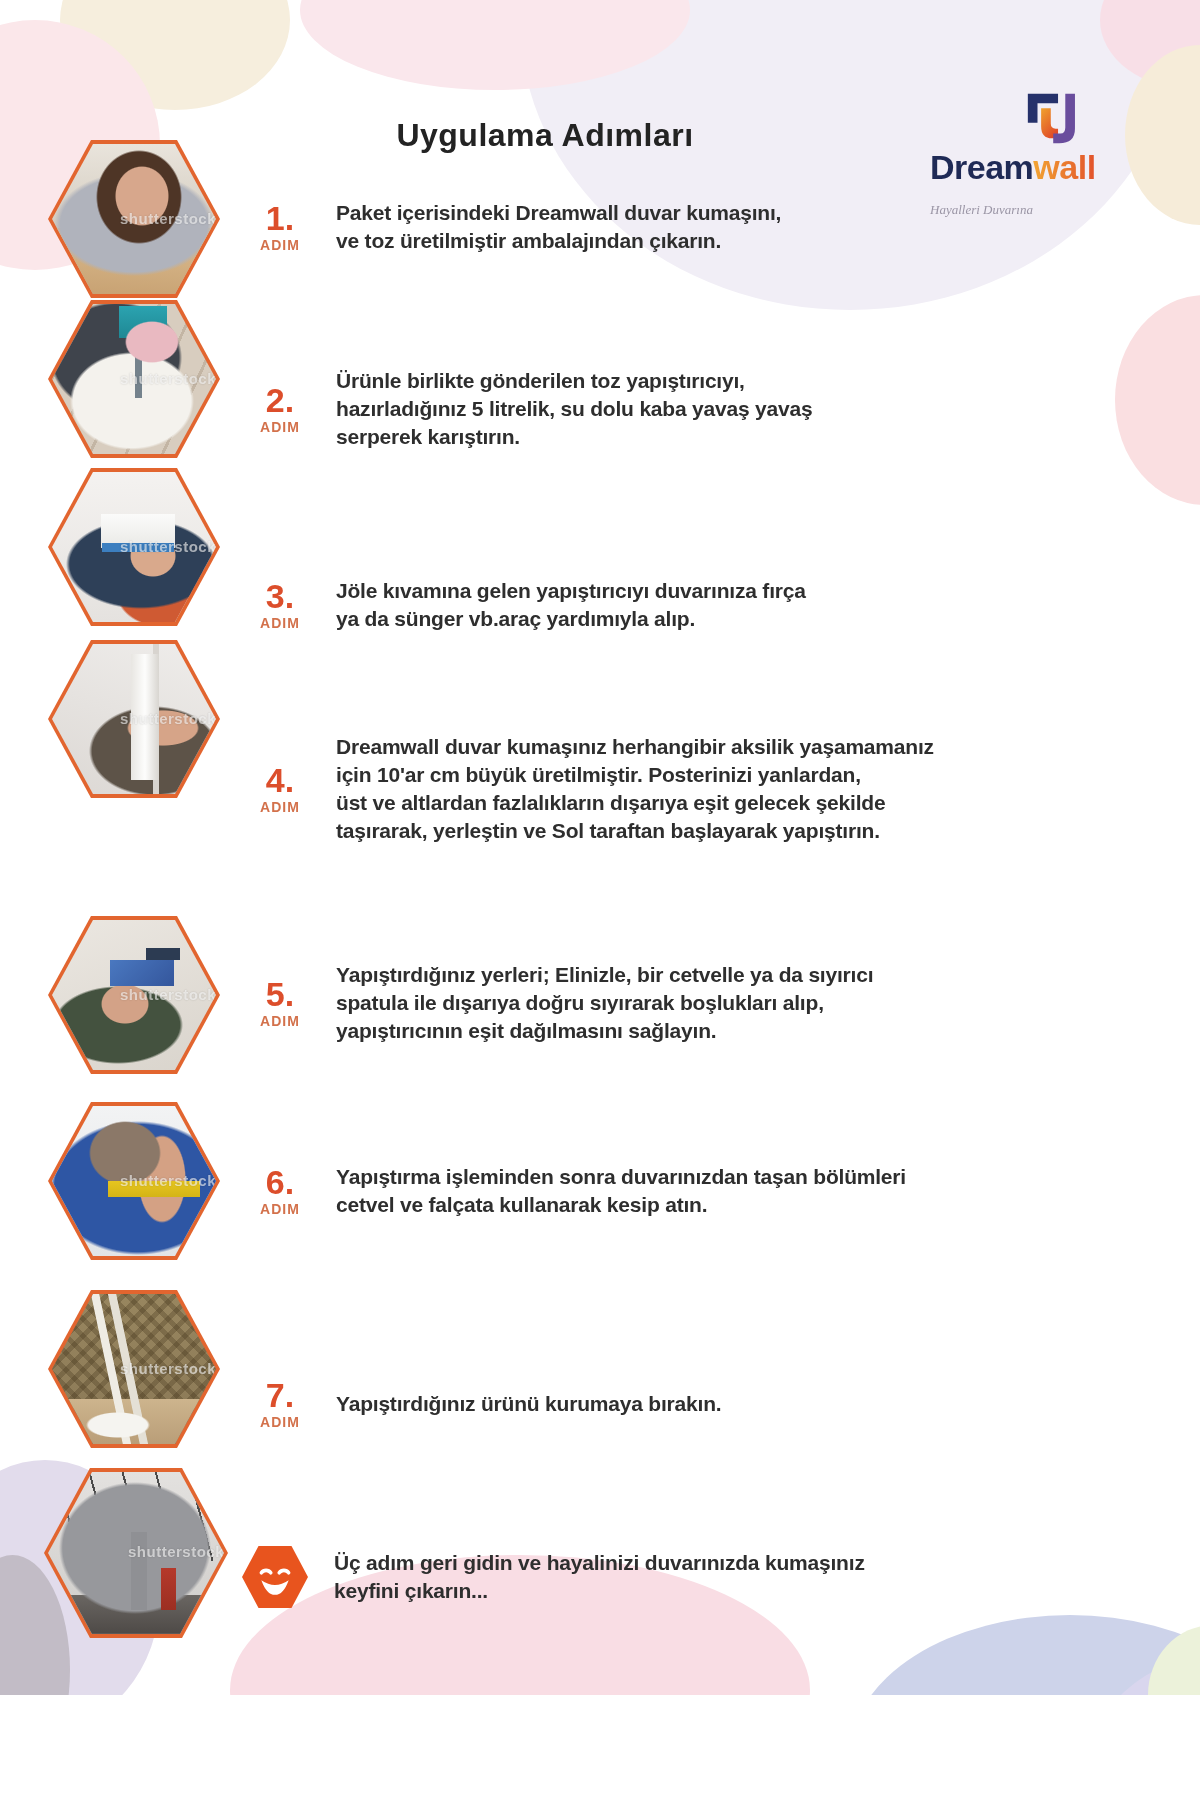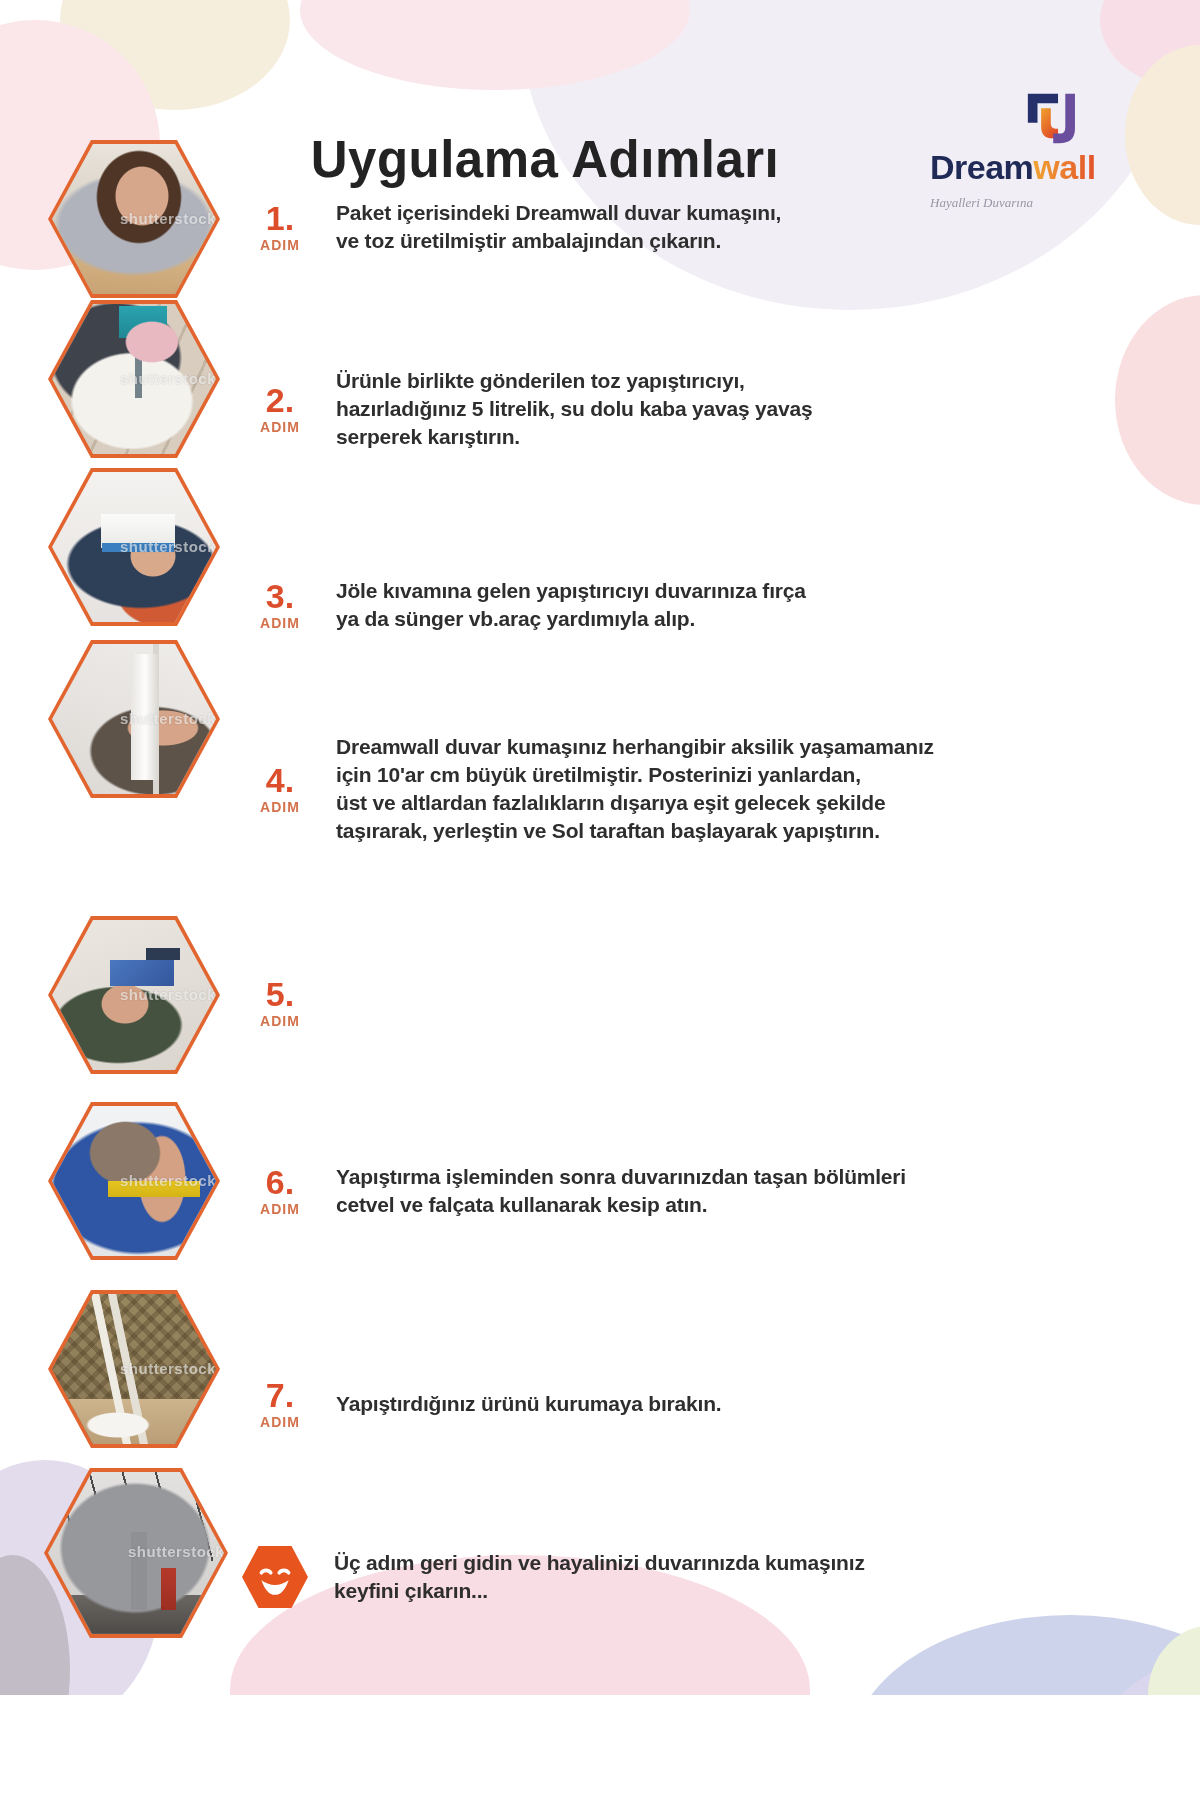--- a/index.html
+++ b/index.html
@@ -22,34 +22,34 @@
   .b10{left:230px;top:1555px;width:580px;height:270px;background:#f9dde4;}
   .b11{left:850px;top:1615px;width:440px;height:280px;background:#cdd3ea;}
   .b12{left:1085px;top:1655px;width:270px;height:250px;background:#d9d6ee;}
   .b13{left:1148px;top:1625px;width:130px;height:140px;background:#ecf2da;}
 
   .content{position:relative;z-index:1;}
 
   
   .title{
     position:absolute;left:0;top:96px;width:1090px;text-align:center;
-    font-size:51px;font-weight:800;letter-spacing:0.5px;color:#232323;
+    font-size:32px;font-weight:800;letter-spacing:0.5px;color:#232323;
   }
   .logo{position:absolute;top:90px;right:26px;width:244px;text-align:left;}
   .logo-mark{display:block;margin:0 auto 2px auto;}
   .logo-text{font-size:34px;font-weight:800;letter-spacing:-0.5px;line-height:1;}
   .logo-text .dream{color:#1f2a56;}
   .logo-text .wall{color:#e8742c;}
   @supports ((-webkit-background-clip:text)){
     .logo-text .wall{
       background:linear-gradient(90deg,#f2a433,#e2512b);
       -webkit-background-clip:text;background-clip:text;-webkit-text-fill-color:transparent;
     }
   }
-  .logo-tagline{font-family:"Liberation Serif", serif;font-style:italic;font-size:13px;color:#9a95a5;margin-top:11px;}
+  .logo-tagline{font-family:"Liberation Serif", serif;font-style:italic;font-size:13px;color:#9a95a5;margin-top:18px;}
 
   
   .row{position:absolute;left:48px;display:flex;align-items:center;}
   .hex{
     position:relative;width:172px;height:158px;flex:0 0 auto;
     background:#e2652f;
     clip-path:polygon(25% 0%,75% 0%,100% 50%,75% 100%,25% 100%,0% 50%);
   }
   .hex-big{width:184px;height:170px;}
   .photo{
@@ -250,20 +250,23 @@
     <div class="hex">
       <div class="photo p5">
         <span class="wm">shutterstock</span>
       </div>
     </div>
     <div class="tgroup o5">
       <div class="step-col">
         <div class="step-num">5.</div>
         <div class="step-adim">ADIM</div>
       </div>
+      <p class="desc">Yapıştırdığınız yerleri; Elinizle, bir cetvelle ya da sıyırıcı
+spatula ile dışarıya doğru sıyırarak boşlukları alıp,
+yapıştırıcının eşit dağılmasını sağlayın.</p>
     </div>
   </div>
 
   <div class="row" style="top:1102px">
     <div class="hex">
       <div class="photo p6">
         <span class="wm">shutterstock</span>
       </div>
     </div>
     <div class="tgroup o6">

